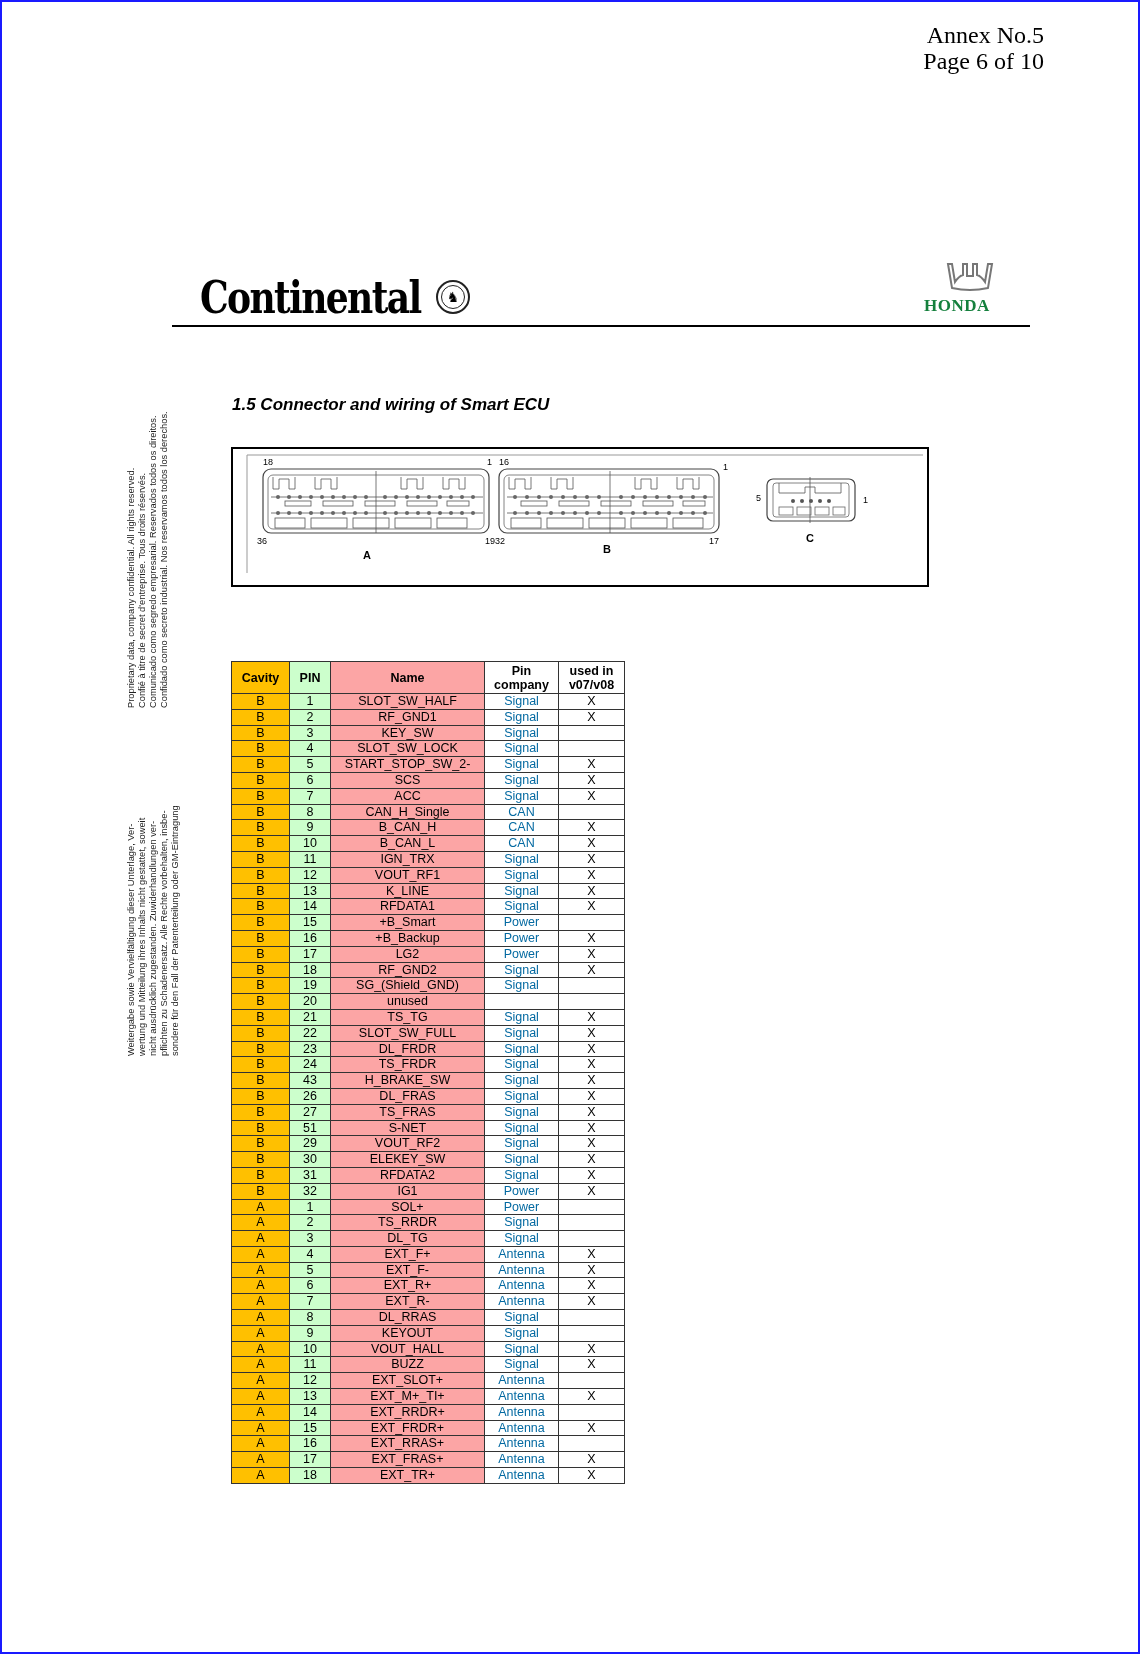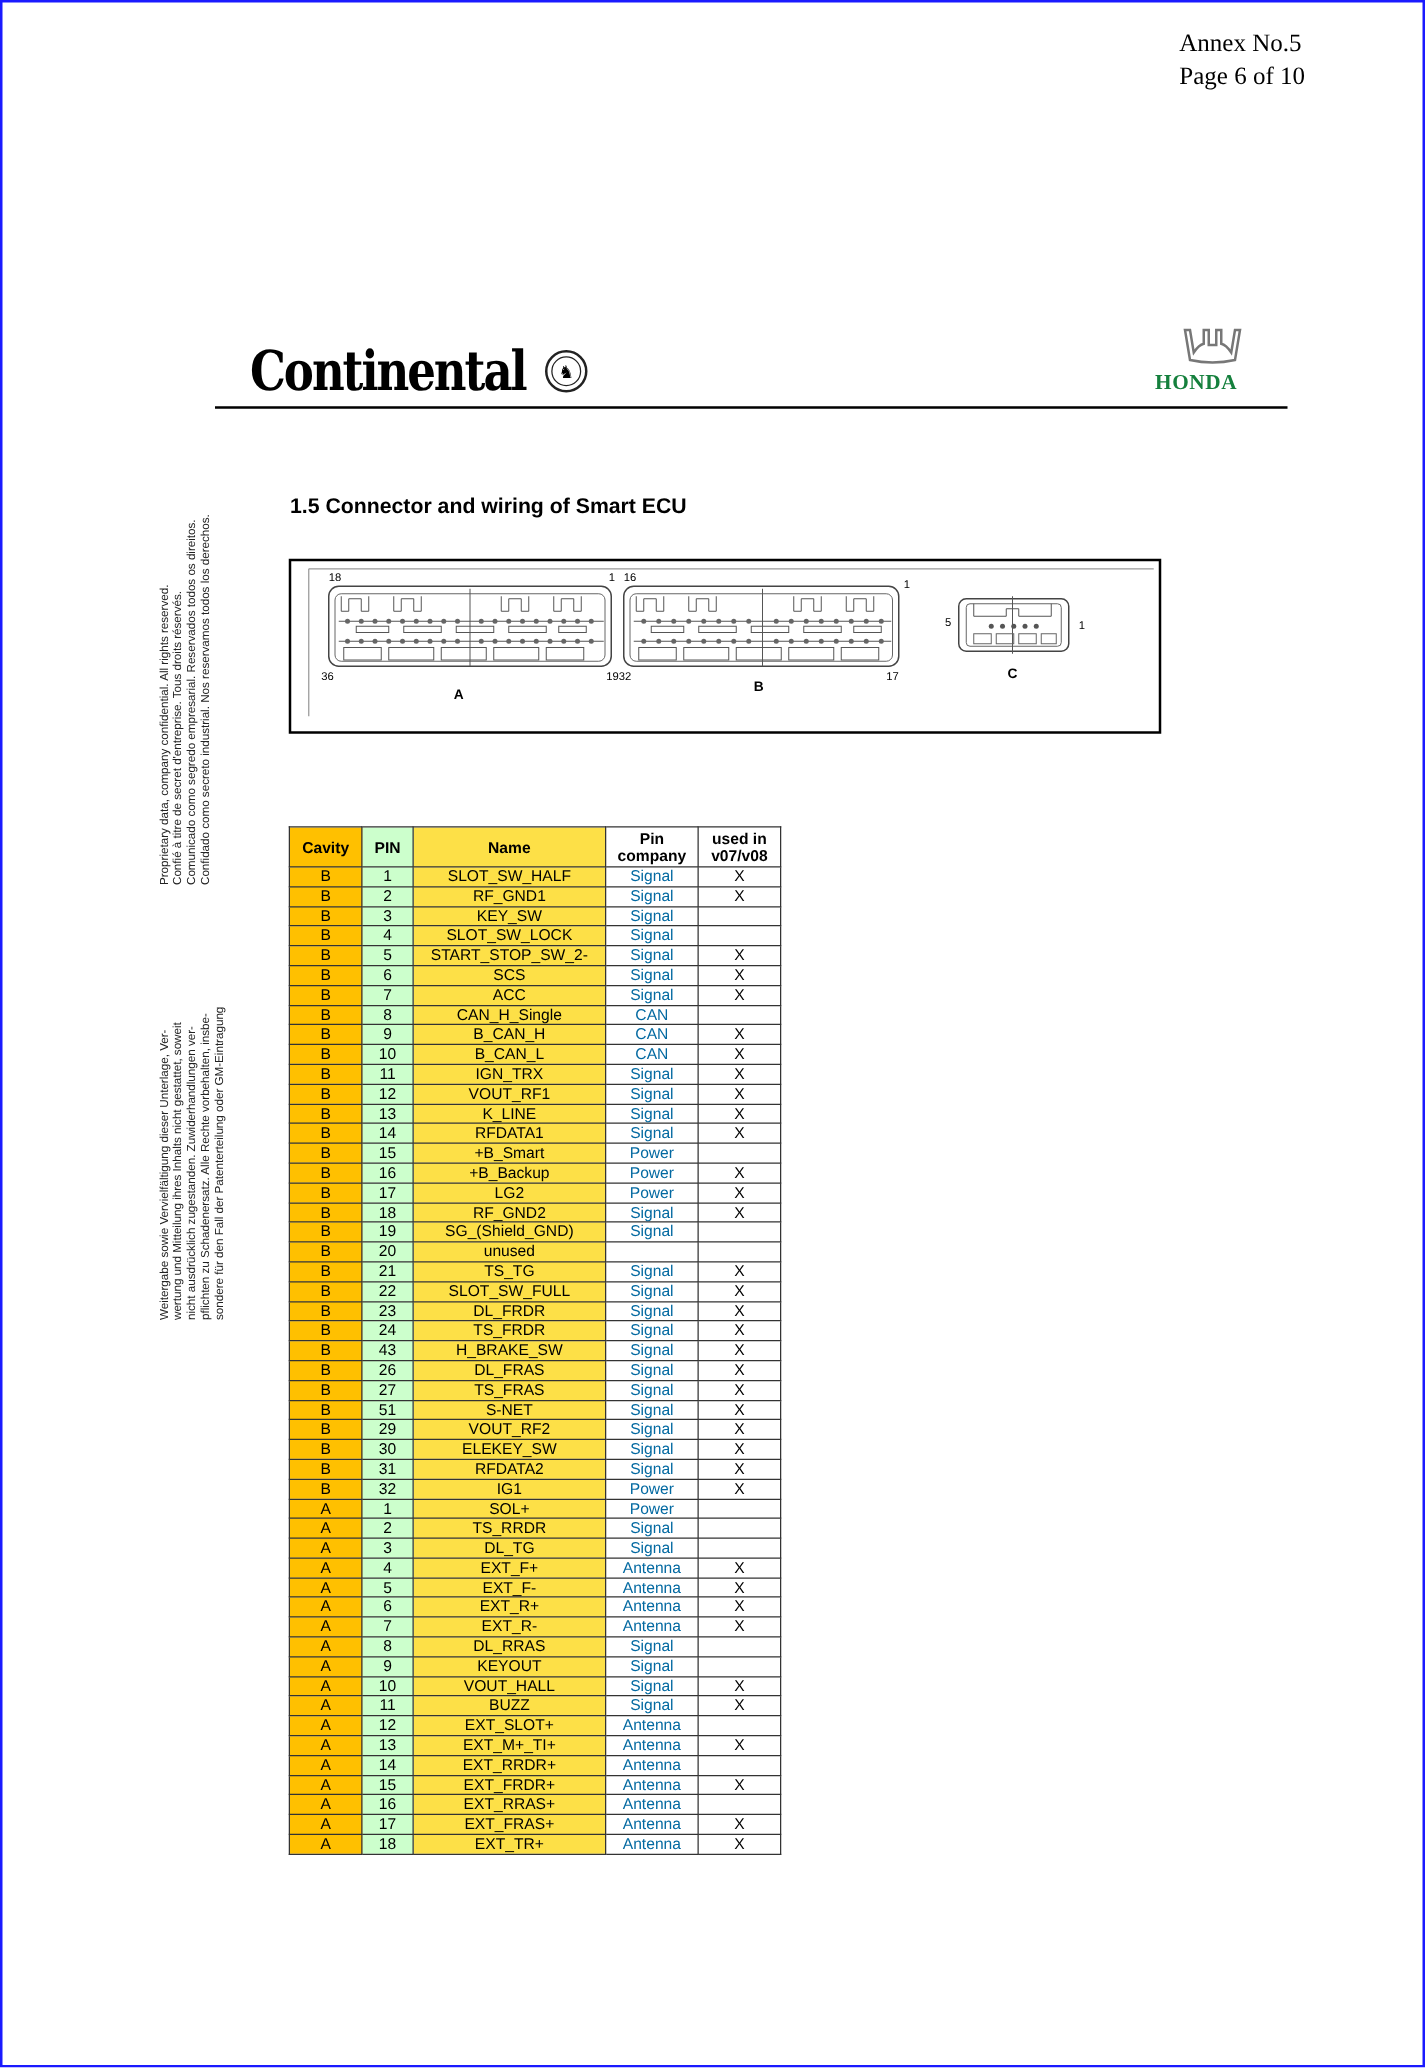--- a/index.html
+++ b/index.html
@@ -1,36 +1,36 @@
 <!DOCTYPE html>
 <html><head>
 <meta charset="utf-8">
 <style>
   html,body{margin:0;padding:0;background:#fff;}
   body{width:1140px;height:1654px;position:relative;overflow:hidden;font-family:"Liberation Sans",sans-serif;color:#000;}
   .page-frame{position:absolute;left:0;top:0;width:1136px;height:1650px;border:2px solid #1a1aff;}
-  .annex{position:absolute;right:96px;top:22px;text-align:left;font-family:"Liberation Serif",serif;font-size:20px;line-height:26px;}
+  .annex{position:absolute;right:96px;top:22px;text-align:right;font-family:"Liberation Serif",serif;font-size:24px;line-height:26px;}
   .logo-conti{position:absolute;left:200px;top:276px;font-family:"DejaVu Serif",serif;font-weight:bold;font-size:44px;letter-spacing:-2px;transform:scaleX(0.82);transform-origin:left center;line-height:44px;}
   .conti-seal{position:absolute;left:436px;top:280px;width:34px;height:34px;border-radius:50%;border:2px solid #222;box-sizing:border-box;display:flex;align-items:center;justify-content:center;}
   .conti-seal::before{content:"";width:24px;height:24px;border-radius:50%;border:1px solid #222;box-sizing:border-box;}
   .conti-seal span{position:absolute;font-size:14px;line-height:14px;}
   .honda-mark{position:absolute;left:944px;top:262px;width:52px;height:32px;}
   .honda-text{position:absolute;left:924px;top:296px;font-family:"Liberation Serif",serif;font-weight:bold;font-size:17px;color:#15803d;letter-spacing:0.5px;}
   .header-rule{position:absolute;left:172px;top:325px;width:858px;height:0;border-top:2px solid #000;}
   .side-legal{position:absolute;font-size:9.3px;line-height:11px;color:#222;transform:rotate(-90deg);transform-origin:left top;white-space:nowrap;}
   .side-legal div{text-align:justify;}
-  .section-title{position:absolute;left:232px;top:395px;font-weight:bold;font-size:17px;}
+  .section-title{position:absolute;left:232px;top:395px;font-weight:bold;font-size:17px;font-style:italic;}
   .diagram{position:absolute;left:231px;top:447px;width:698px;height:140px;border:2px solid #000;box-sizing:border-box;}
   .diagram svg{position:absolute;left:0;top:0;}
   .pin-table{position:absolute;left:231px;top:646px;border-collapse:collapse;font-size:12.5px;margin-top:15px;}
   .pin-table th,.pin-table td{border:1.5px solid #333;padding:0;text-align:center;height:14.8px;line-height:14.8px;}
   .pin-table th{font-weight:bold;height:31px;line-height:14px;font-size:12.5px;}
   .col-cav{width:57px;background:#ffc000;}
   .col-pin{width:40px;background:#ccffcc;}
-  .col-name{width:153px;background:#fde047;}
+  .col-name{width:153px;background:#fca5a5;}
   .col-func{width:73px;background:#fff;color:#0369a1;}
   .col-used{width:65px;background:#fff;}
 </style>
 </head>
 <body>
 
 <div class="page-frame"></div>
 
 <div class="annex">
   <div>Annex No.5</div>

